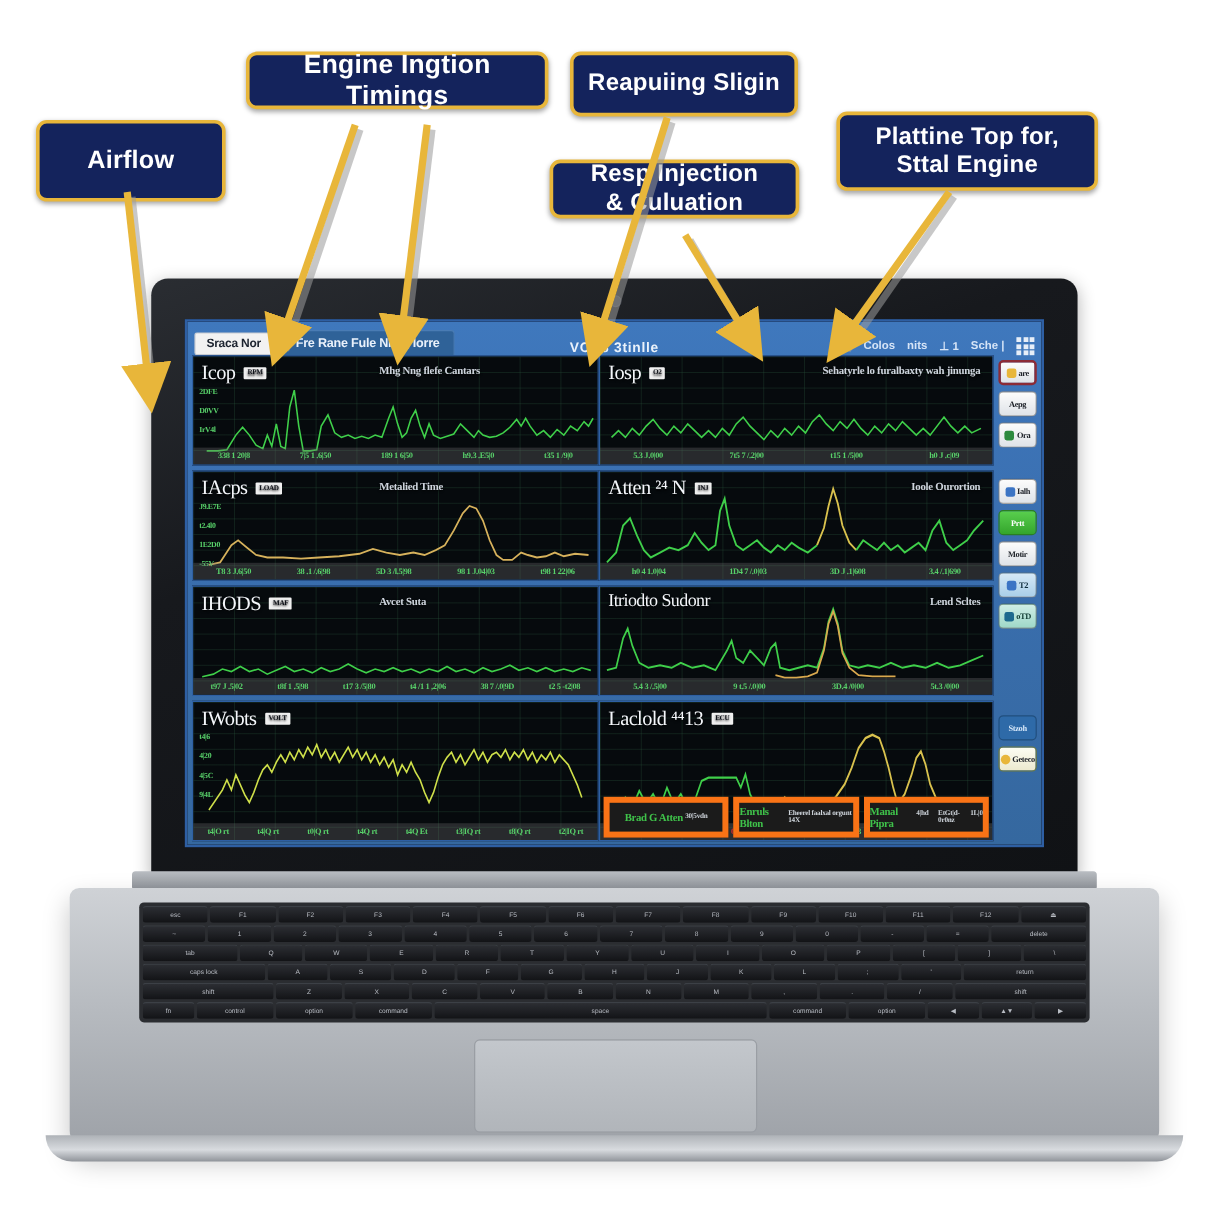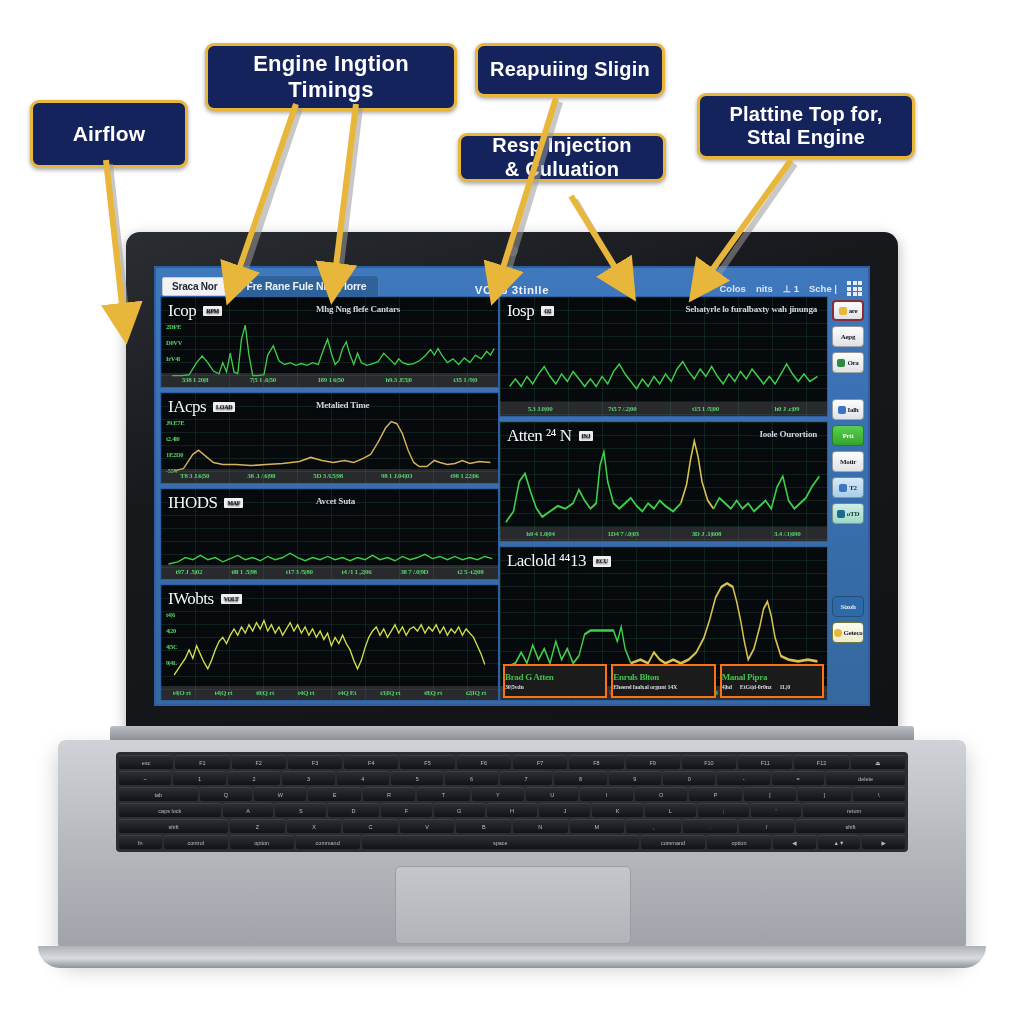--- a/index.html
+++ b/index.html
@@ -20,21 +20,21 @@
     font-weight:bold;
     text-align:center;
     display:flex;align-items:center;justify-content:center;
     box-shadow:0 2px 4px rgba(0,0,0,.35);
     line-height:1.16;
     padding:4px 10px;
     box-sizing:border-box;
     letter-spacing:.2px;
   }
   #co-airflow{left:30px;top:100px;width:158px;height:68px;font-size:21px;}
-  #co-ignition{left:205px;top:43px;width:252px;height:68px;font-size:22px;}
+  #co-ignition{left:205px;top:43px;width:252px;height:48px;font-size:22px;}
   #co-sampling{left:475px;top:43px;width:190px;height:54px;font-size:20px;align-items:center;}
   #co-injection{left:458px;top:133px;width:208px;height:49px;font-size:20px;}
   #co-platform{left:697px;top:93px;width:218px;height:66px;font-size:20px;}
 
   
   #laptop{position:absolute;left:0;top:0;width:1024px;height:1024px;}
 
   #lid{
     position:absolute;left:126px;top:232px;width:772px;height:500px;
     background:linear-gradient(160deg,#2a2d32 0%,#17191d 35%,#101215 100%);
@@ -127,22 +127,22 @@
   .xaxis.dark{background:rgba(90,90,90,.45);}
   .xaxis span.red{color:#e02b2b;}
   svg.trace{position:absolute;left:0;top:0;width:100%;height:100%;z-index:2;}
 
   
   .statusrow{
     position:absolute;left:3px;right:3px;bottom:2px;height:34px;
     display:flex;gap:4px;z-index:4;
   }
   .statusbox{
-    flex:1;background:#1b1b1b;border:2px solid #f97316;
-    display:flex;flex-direction:column;justify-content:center;
+    flex:1;background:#1b1b1b;border:5px solid #f97316;
+    display:flex;flex-direction:row;align-items:center;justify-content:center;
     gap:2px;overflow:hidden;
   }
   .statusbox .st-t{color:#3fc24a;font-size:9px;font-weight:bold;letter-spacing:-.3px;}
   .statusbox .st-v{color:#cfd5dc;font-size:6px;font-weight:bold;letter-spacing:-.2px;
                    display:flex;gap:8px;}
 
   
   #sidebar{
     flex:0 0 40px;display:flex;flex-direction:column;align-items:center;
     padding:4px 0 6px;gap:5px;
@@ -368,20 +368,37 @@
                 <polyline fill="none" stroke="#3fcf4a" stroke-width="1.6" points="222,64 228,56 234,60 240,64 246,58 252,64 258,60 264,66 270,62 276,58 282,64 288,48 294,40 300,58 306,64 312,60 318,56 324,48 332,40"></polyline>
               </svg>
               <div class="xaxis">
                 <span>h0 4 1.0|04</span>
                 <span>1D4 7 /.0|03</span>
                 <span>3D J .1|608</span>
                 <span>3.4 /.1|690</span>
               </div>
             </div>
 
+            <div class="panel">
+              <div class="plot-area"></div>
+              <div class="p-label sm">
+                <span>Itriodto Sudonr</span>
+              </div>
+              <div class="p-head">Lend Scltes</div>
+              <svg class="trace" viewBox="0 0 340 88" preserveAspectRatio="none">
+                <polyline fill="none" stroke="#3fcf4a" stroke-width="1.5" points="6,68 14,66 20,42 24,34 28,48 34,62 42,66 52,64 62,66 70,62 80,66 90,64 100,68 110,52 114,44 118,58 124,62 130,52 136,58 142,64 148,50 152,46 156,66 164,68 172,66 180,64 188,66 194,50 198,28 202,18 206,30 210,52 216,64 224,66 232,64 242,66 252,62 262,66 272,64 282,66 292,62 302,66 312,64 322,60 332,56"></polyline>
+                <polyline fill="none" stroke="#d9a84e" stroke-width="1.5" points="152,72 160,74 170,74 180,73 188,70 194,52 198,30 202,20 206,32 210,54 216,66 224,72 236,73 248,73 256,73"></polyline>
+              </svg>
+              <div class="xaxis">
+                <span>5.4 3 /.5|00</span>
+                <span>9 t.5 /.0|00</span>
+                <span>3D.4 /0|00</span>
+                <span>5t.3 /0|00</span>
+              </div>
+            </div>
 
             <div class="panel tall">
               <div class="plot-area"></div>
               <div class="p-label">
                 <span>Laclold   ⁴⁴13</span>
                 <span class="badge">ECU</span>
               </div>
               <svg class="trace" viewBox="0 0 340 84" preserveAspectRatio="none">
                 <polyline fill="none" stroke="#3fcf4a" stroke-width="1.4" points="8,66 16,64 22,58 28,64 34,54 40,62 46,56 52,64 58,52 64,62 70,56 76,64 82,60 88,48 94,46 100,46 110,46 118,46 122,52 126,44 130,56 136,64"></polyline>
                 <polyline fill="none" stroke="#d9c24e" stroke-width="1.5" points="136,64 146,62 154,64 160,58 166,62 172,64 180,62 188,64 196,62 204,58 212,50 218,40 224,28 230,22 236,20 242,22 246,30 250,40 254,52 258,62 264,56 270,44 274,34 278,30 282,38 286,50 292,60 300,62 310,63 320,62 330,63"></polyline>

